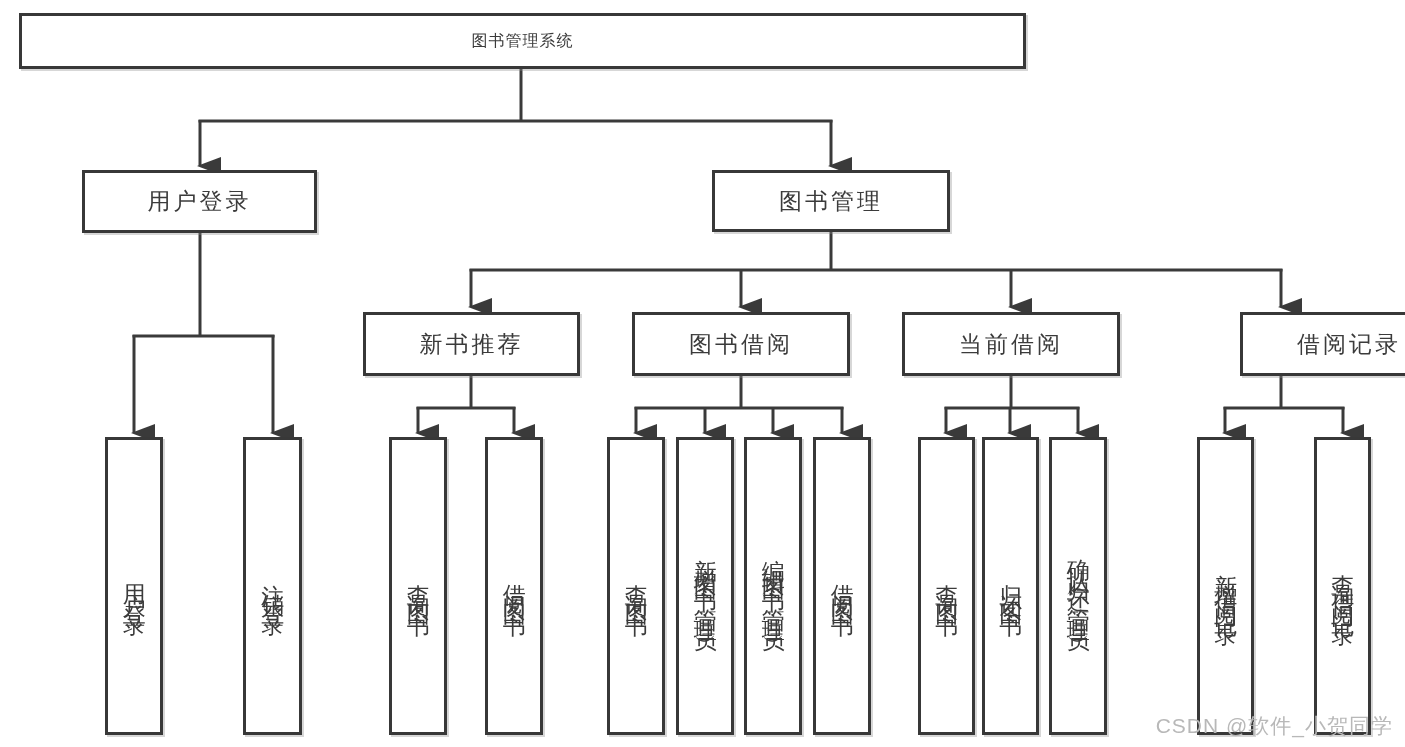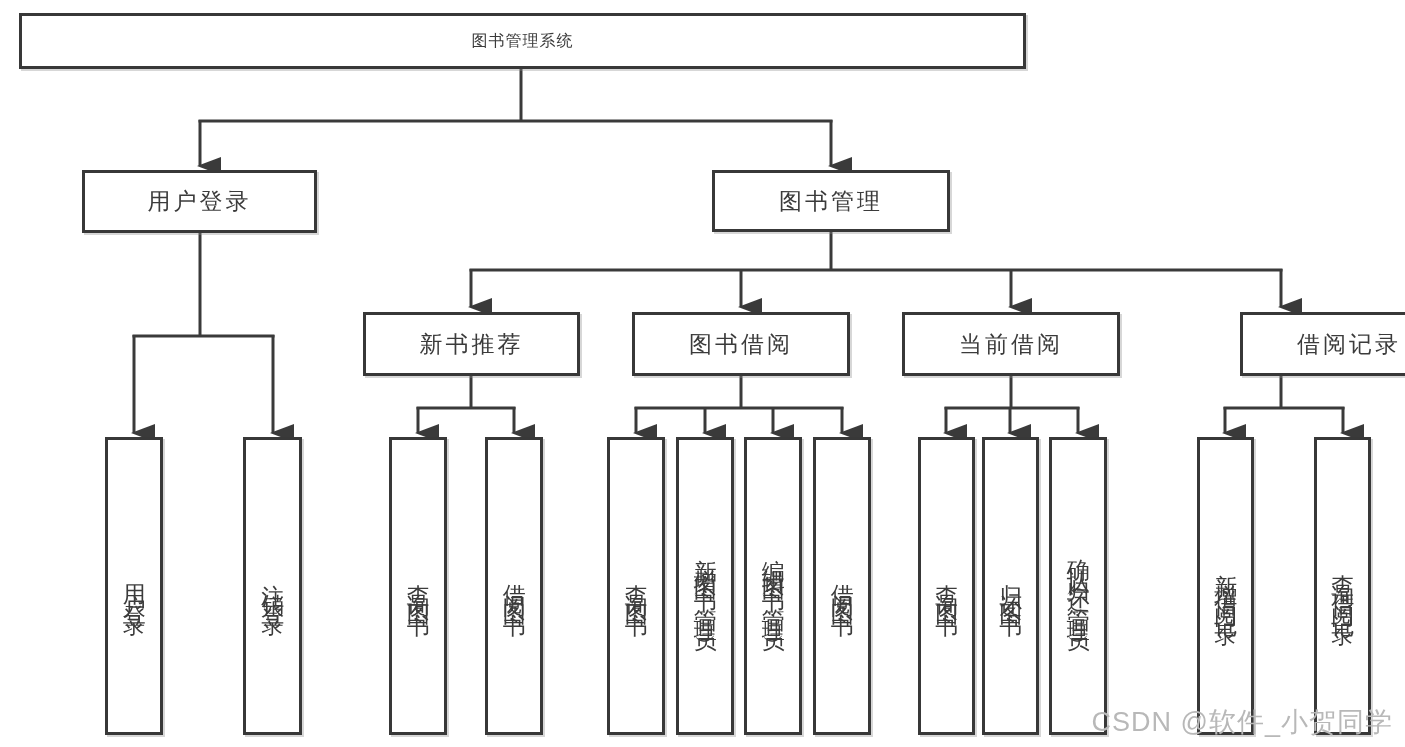--- a/index.html
+++ b/index.html
@@ -51,21 +51,21 @@
     text-orientation: mixed;
     font-size: 23px;
     letter-spacing: 10px;
     line-height: 1.2;
     white-space: nowrap;
   }
   .watermark {
     position: absolute;
     right: 12px;
     bottom: 7px;
-    font-size: 27px;
+    font-size: 21px;
     letter-spacing: 1px;
     color: #b8b8b8;
     white-space: nowrap;
   }
 </style>
 </head>
 <body>
 
 <div class="canvas">
 

